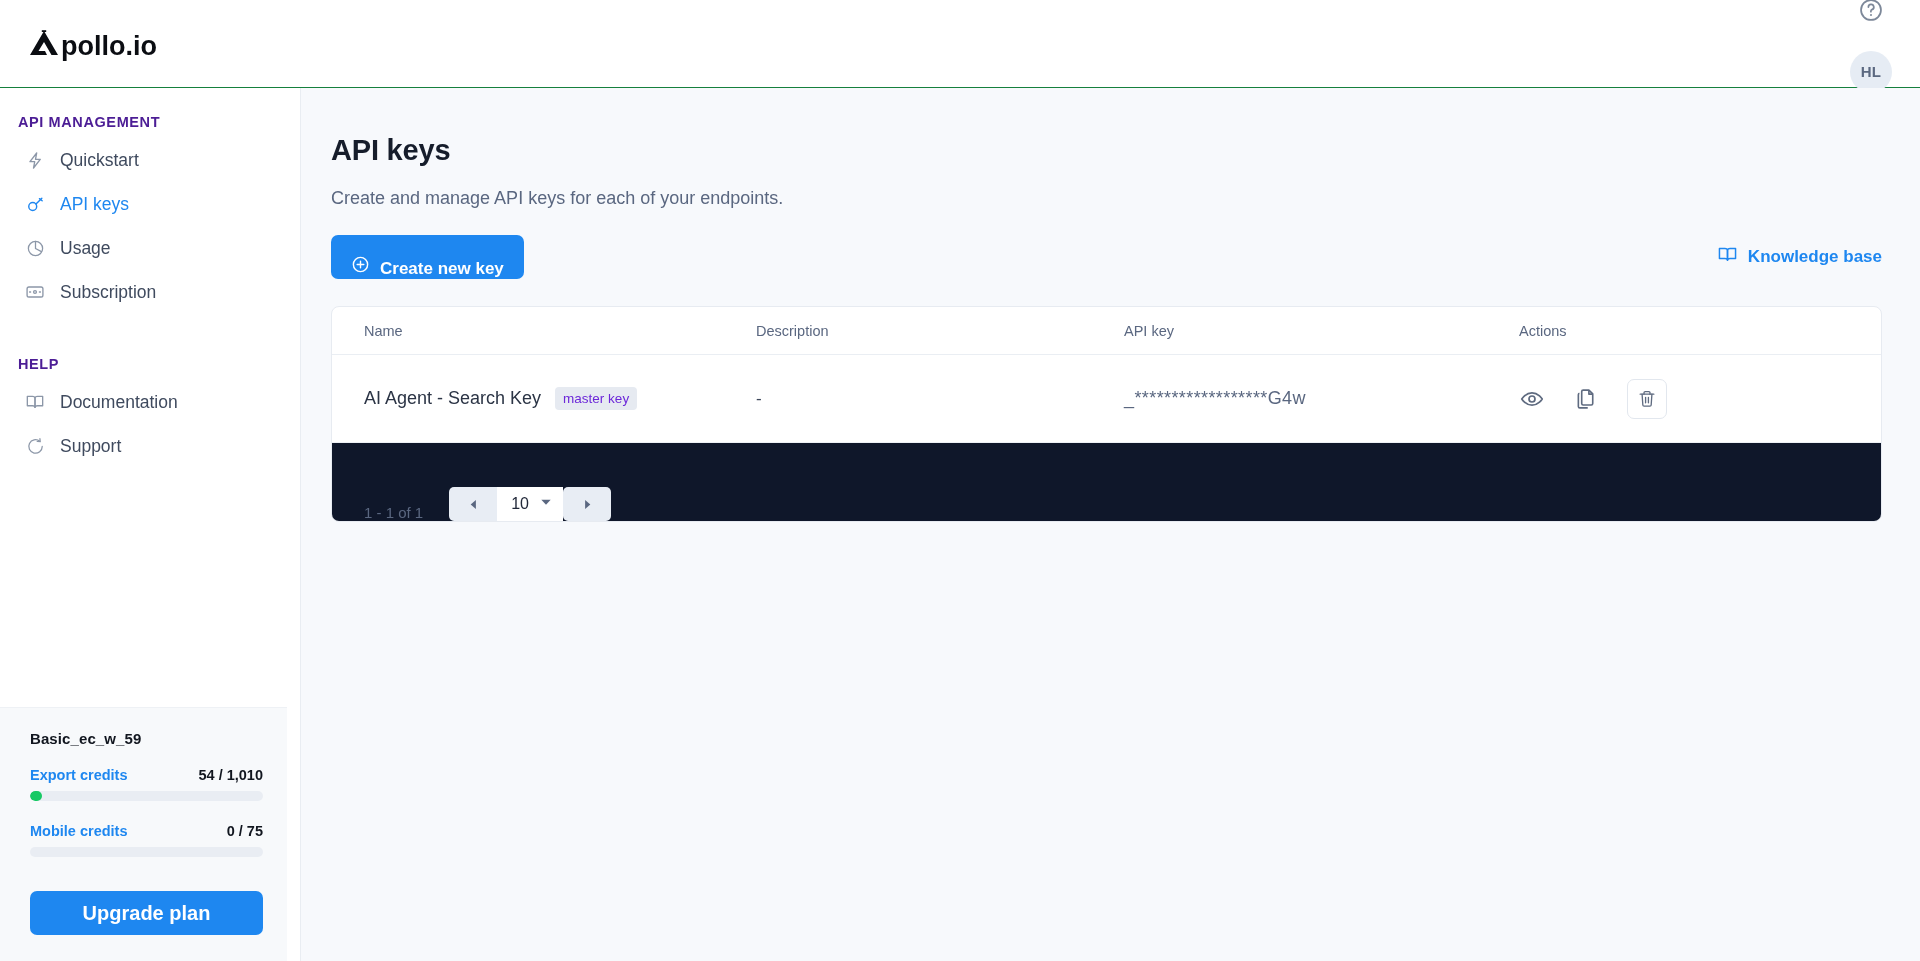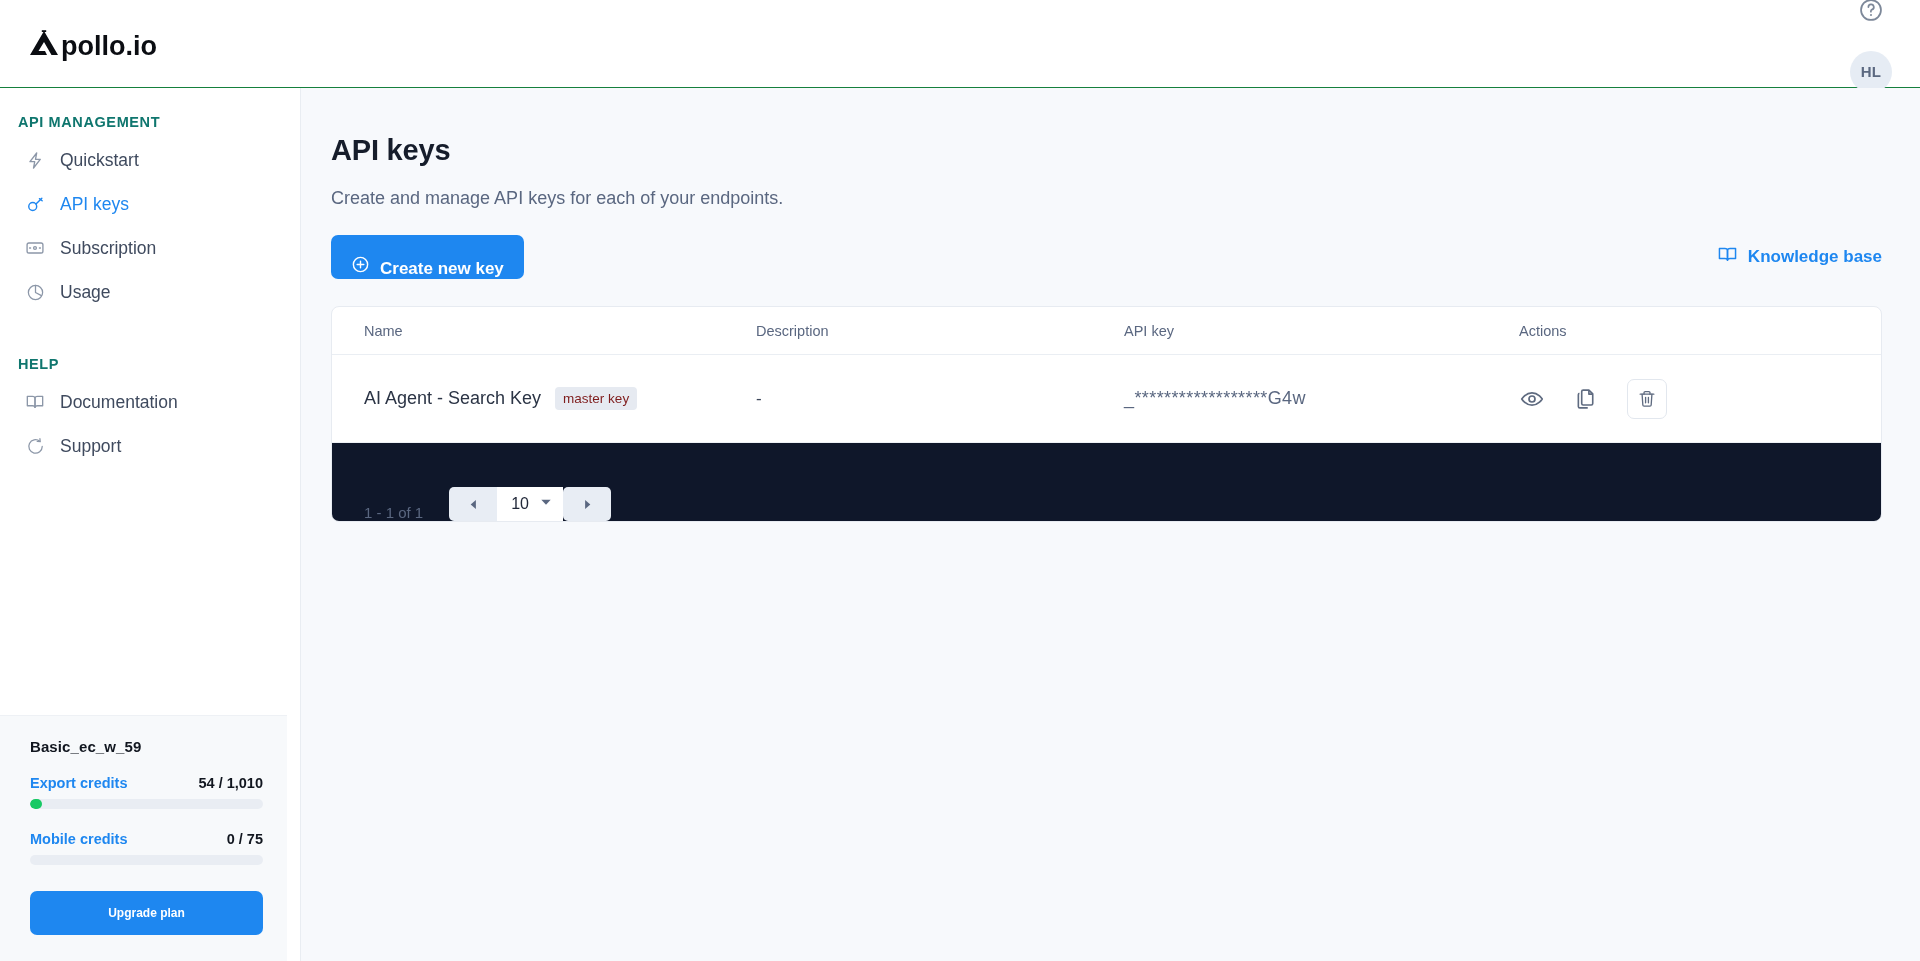--- a/index.html
+++ b/index.html
@@ -45,21 +45,21 @@
   
   .sidebar {
     position: absolute; top: 88px; left: 0;
     width: 301px; height: 873px;
     background: #ffffff;
     border-right: 1px solid #e9edf2;
     display: flex; flex-direction: column;
   }
   .sidebar-section-title {
     font-size: 14.5px; letter-spacing: .6px;
-    color: #0f766e; font-weight: 600;
+    color: #4c1d95; font-weight: 600;
     padding: 26px 0 8px 18px;
   }
   .sidebar-section-title.help { padding-top: 42px; }
   .nav-item {
     display: flex; align-items: center; gap: 14px;
     height: 44px; padding-left: 24px;
     font-size: 17.5px; color: #3f4a5e; cursor: pointer;
   }
   .nav-item .nav-ico {
     width: 22px; height: 22px; display: flex;
@@ -91,23 +91,23 @@
   .credit-bar {
     height: 10px; border-radius: 6px; background: #e9edf3;
     margin-bottom: 22px; overflow: hidden; position: relative;
   }
   .credit-bar .fill {
     height: 10px; border-radius: 6px; background: #17c964;
   }
   .upgrade-btn {
     width: 100%; height: 44px; border: none; border-radius: 7px;
     background: #1e87f0; color: #ffffff;
-    font-size: 12px; font-weight: 600; cursor: pointer;
+    font-size: 20px; font-weight: 600; cursor: pointer;
     font-family: "Liberation Sans", sans-serif;
-    margin-top: 4px;
+    margin-top: 12px;
   }
 
   
   .main {
     position: absolute; top: 88px; left: 301px;
     width: 1619px; height: 873px;
     background: #f7f9fc;
     padding: 46px 38px 0 30px;
     overflow: hidden;
   }
@@ -157,21 +157,21 @@
   .t-row {
     height: 88px;
     padding: 0 32px;
     border-bottom: 1px solid #eef1f5;
   }
   .cell-name {
     display: flex; align-items: center; gap: 14px;
     font-size: 18px; color: #2b3445;
   }
   .badge {
-    background: #e6eaf1; color: #7f1d1d;
+    background: #e6eaf1; color: #6d28d9;
     font-size: 13.5px; border-radius: 4px;
     padding: 4px 8px; white-space: nowrap;
   }
   .cell-desc { font-size: 17px; color: #3b4659; }
   .cell-key {
     font-size: 18px; color: #5a6780;
     letter-spacing: .4px; white-space: nowrap;
   }
   .cell-actions {
     display: flex; align-items: center; gap: 28px;
@@ -251,37 +251,37 @@
         <circle cx="8.5" cy="14.5" r="5"></circle>
         <path d="M12.6 11.3 L20 4"></path>
         <path d="M17 4.6 L20.4 7.2"></path>
       </svg>
     </span>
     <span>API keys</span>
   </div>
 
   <div class="nav-item">
     <span class="nav-ico">
+      <svg width="19" height="19" viewBox="0 0 24 24" fill="none" stroke="currentColor" stroke-width="1.6">
+        <circle cx="12" cy="12" r="9"></circle>
+        <path d="M12 12 V3 M12 12 L19.5 16" stroke-linecap="round"></path>
+      </svg>
+    </span>
+    <span>Usage</span>
+  </div>
+
+  <div class="nav-item">
+    <span class="nav-ico">
       <svg width="20" height="20" viewBox="0 0 24 24" fill="none" stroke="currentColor" stroke-width="1.6">
         <rect x="2.5" y="6" width="19" height="12" rx="2.2"></rect>
         <circle cx="12" cy="12" r="1.7"></circle>
         <path d="M5.5 12h1.2M17.3 12h1.2" stroke-linecap="round"></path>
       </svg>
     </span>
     <span>Subscription</span>
-  </div>
-
-  <div class="nav-item">
-    <span class="nav-ico">
-      <svg width="19" height="19" viewBox="0 0 24 24" fill="none" stroke="currentColor" stroke-width="1.6">
-        <circle cx="12" cy="12" r="9"></circle>
-        <path d="M12 12 V3 M12 12 L19.5 16" stroke-linecap="round"></path>
-      </svg>
-    </span>
-    <span>Usage</span>
   </div>
 
   <div class="sidebar-section-title help">HELP</div>
 
   <div class="nav-item">
     <span class="nav-ico">
       <svg width="20" height="20" viewBox="0 0 24 24" fill="none" stroke="currentColor" stroke-width="1.6" stroke-linejoin="round">
         <path d="M2.8 5.2h6.2c1.7 0 3 1 3 2.3v11c0-1.1-1.3-2-3-2H2.8z"></path>
         <path d="M21.2 5.2H15c-1.7 0-3 1-3 2.3v11c0-1.1 1.3-2 3-2h6.2z"></path>
       </svg>

